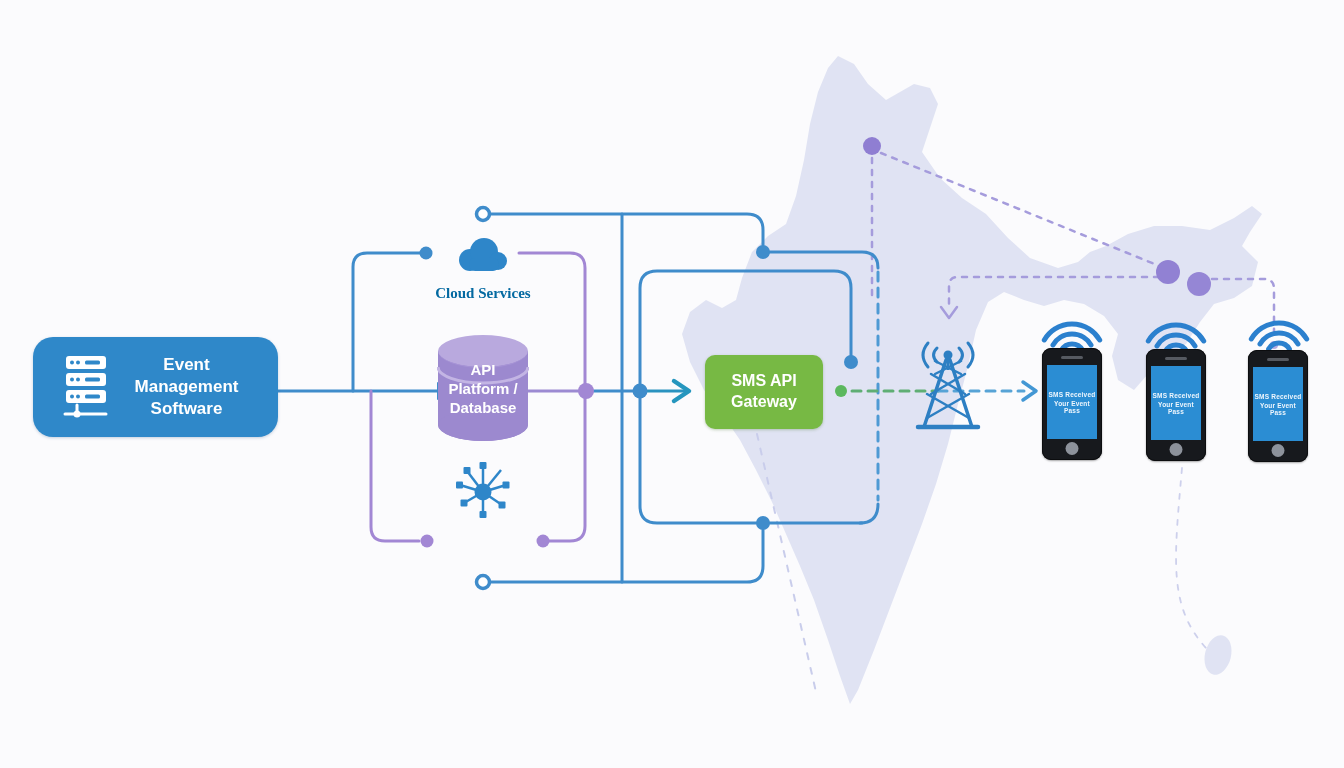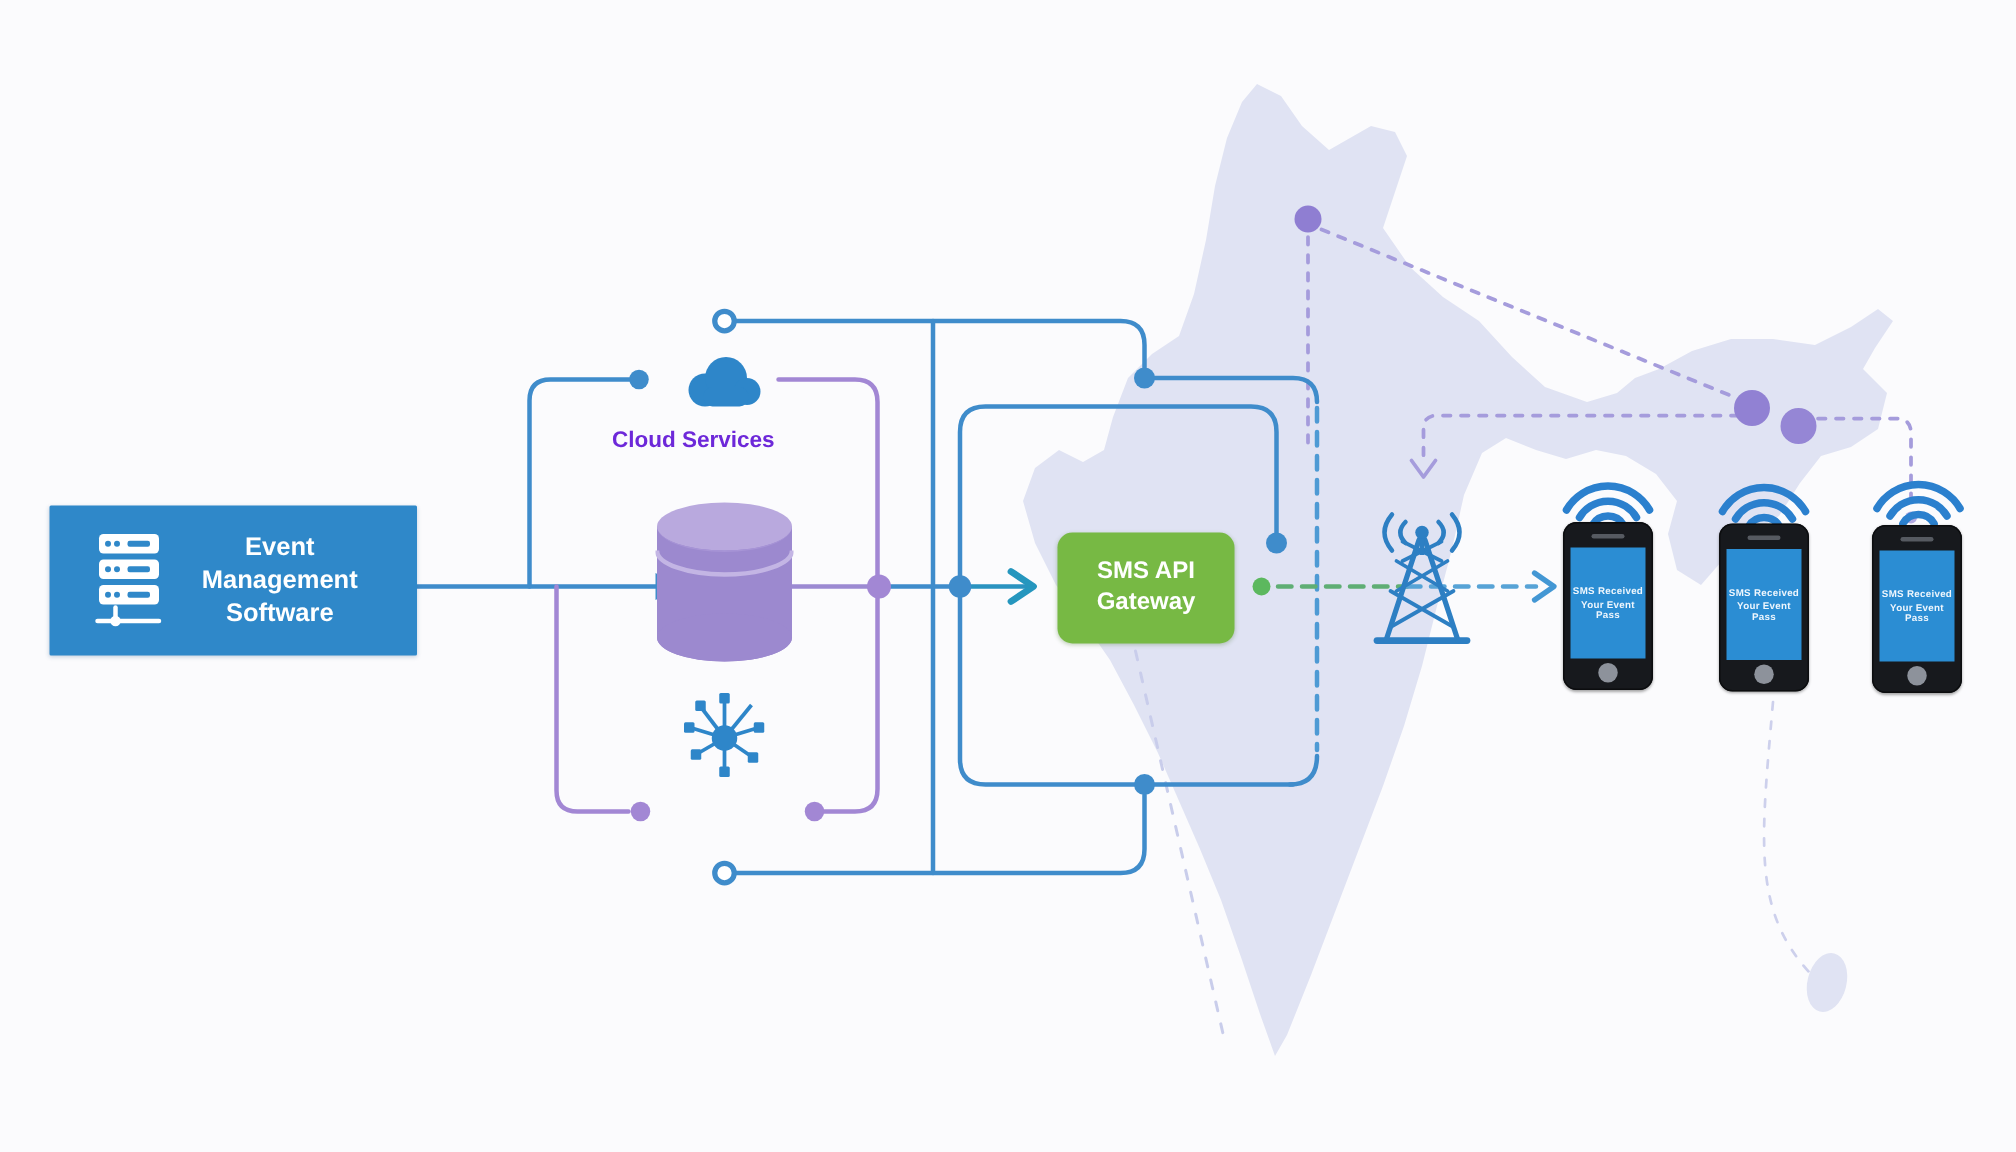--- a/index.html
+++ b/index.html
@@ -4,34 +4,34 @@
 <style>
   html,body{margin:0;padding:0;background:#ffffff;}
   #canvas{
     position:relative;width:1344px;height:768px;overflow:hidden;
     background:#fbfbfd;font-family:"Liberation Sans",sans-serif;
   }
   .layer{position:absolute;left:0;top:0;}
   
   .node-box{
     position:absolute;display:flex;align-items:center;justify-content:center;
-    border-radius:1px;color:#fff;font-weight:bold;text-align:center;
+    border-radius:20px;color:#fff;font-weight:bold;text-align:center;
   }
   #event-box{
     left:33px;top:337px;width:245px;height:100px;background:#2f88c9;
     box-shadow:0 1px 3px rgba(30,80,130,.25);gap:14px;
   }
   #event-box .label{width:125px;font-size:17px;line-height:1.28;}
   #gateway-box{
     left:705px;top:355px;width:118px;height:74px;background:#77b944;border-radius:10px;
     box-shadow:0 1px 3px rgba(60,110,30,.3);
   }
   #gateway-box .label{width:92px;font-size:16px;line-height:1.3;}
   .dark-label{
-    position:absolute;color:#6d28d9;font-weight:bold;text-align:left;line-height:1.3;
+    position:absolute;color:#0369a1;font-weight:bold;text-align:center;line-height:1.3;font-family:Liberation Serif, serif;
   }
   #cloud-label{left:408px;top:284px;width:150px;font-size:15px;white-space:nowrap;}
   #monitoring-label{left:423px;top:522px;width:120px;font-size:15.5px;}
   #cylinder{position:absolute;left:437px;top:333px;width:92px;height:110px;}
   #cylinder .label{
     position:absolute;left:6px;top:28px;width:80px;color:#fff;font-weight:bold;
     font-size:15px;line-height:1.25;text-align:center;
   }
   
   .phone{
@@ -161,20 +161,21 @@
   <div class="dark-label" id="cloud-label">Cloud Services</div>
 
   <div id="cylinder">
     <svg width="92" height="110" viewBox="0 0 92 110">
       <path d="M1,18 V92 A45,16 0 0 0 91,92 V18 Z" fill="#9c89cf"></path>
       <ellipse cx="46" cy="92" rx="45" ry="16" fill="#9c89cf"></ellipse>
       <ellipse cx="46" cy="18" rx="45" ry="16" fill="#b9a9de"></ellipse>
       <path d="M1,18 A45,16 0 0 0 91,18 A45,17 0 0 1 1,18 Z" fill="#a794d6"></path>
       <path d="M1,34 A45,16 0 0 0 91,34" fill="none" stroke="#c3b5e4" stroke-width="3"></path>
     </svg>
+    <div class="label">API Platform / Database</div>
   </div>
 
   <svg class="layer" style="left:455px;top:462px;" width="56" height="56" viewBox="0 0 56 56">
     <g stroke="#2e86c9" stroke-width="2.5">
       <path d="M28,30 L28,5"></path>
         <path d="M28,30 L12,9"></path>
         <path d="M28,30 L5,23"></path>
         <path d="M28,30 L9,41"></path>
       <path d="M28,30 L28,53"></path>
         <path d="M28,30 L47,43"></path>

